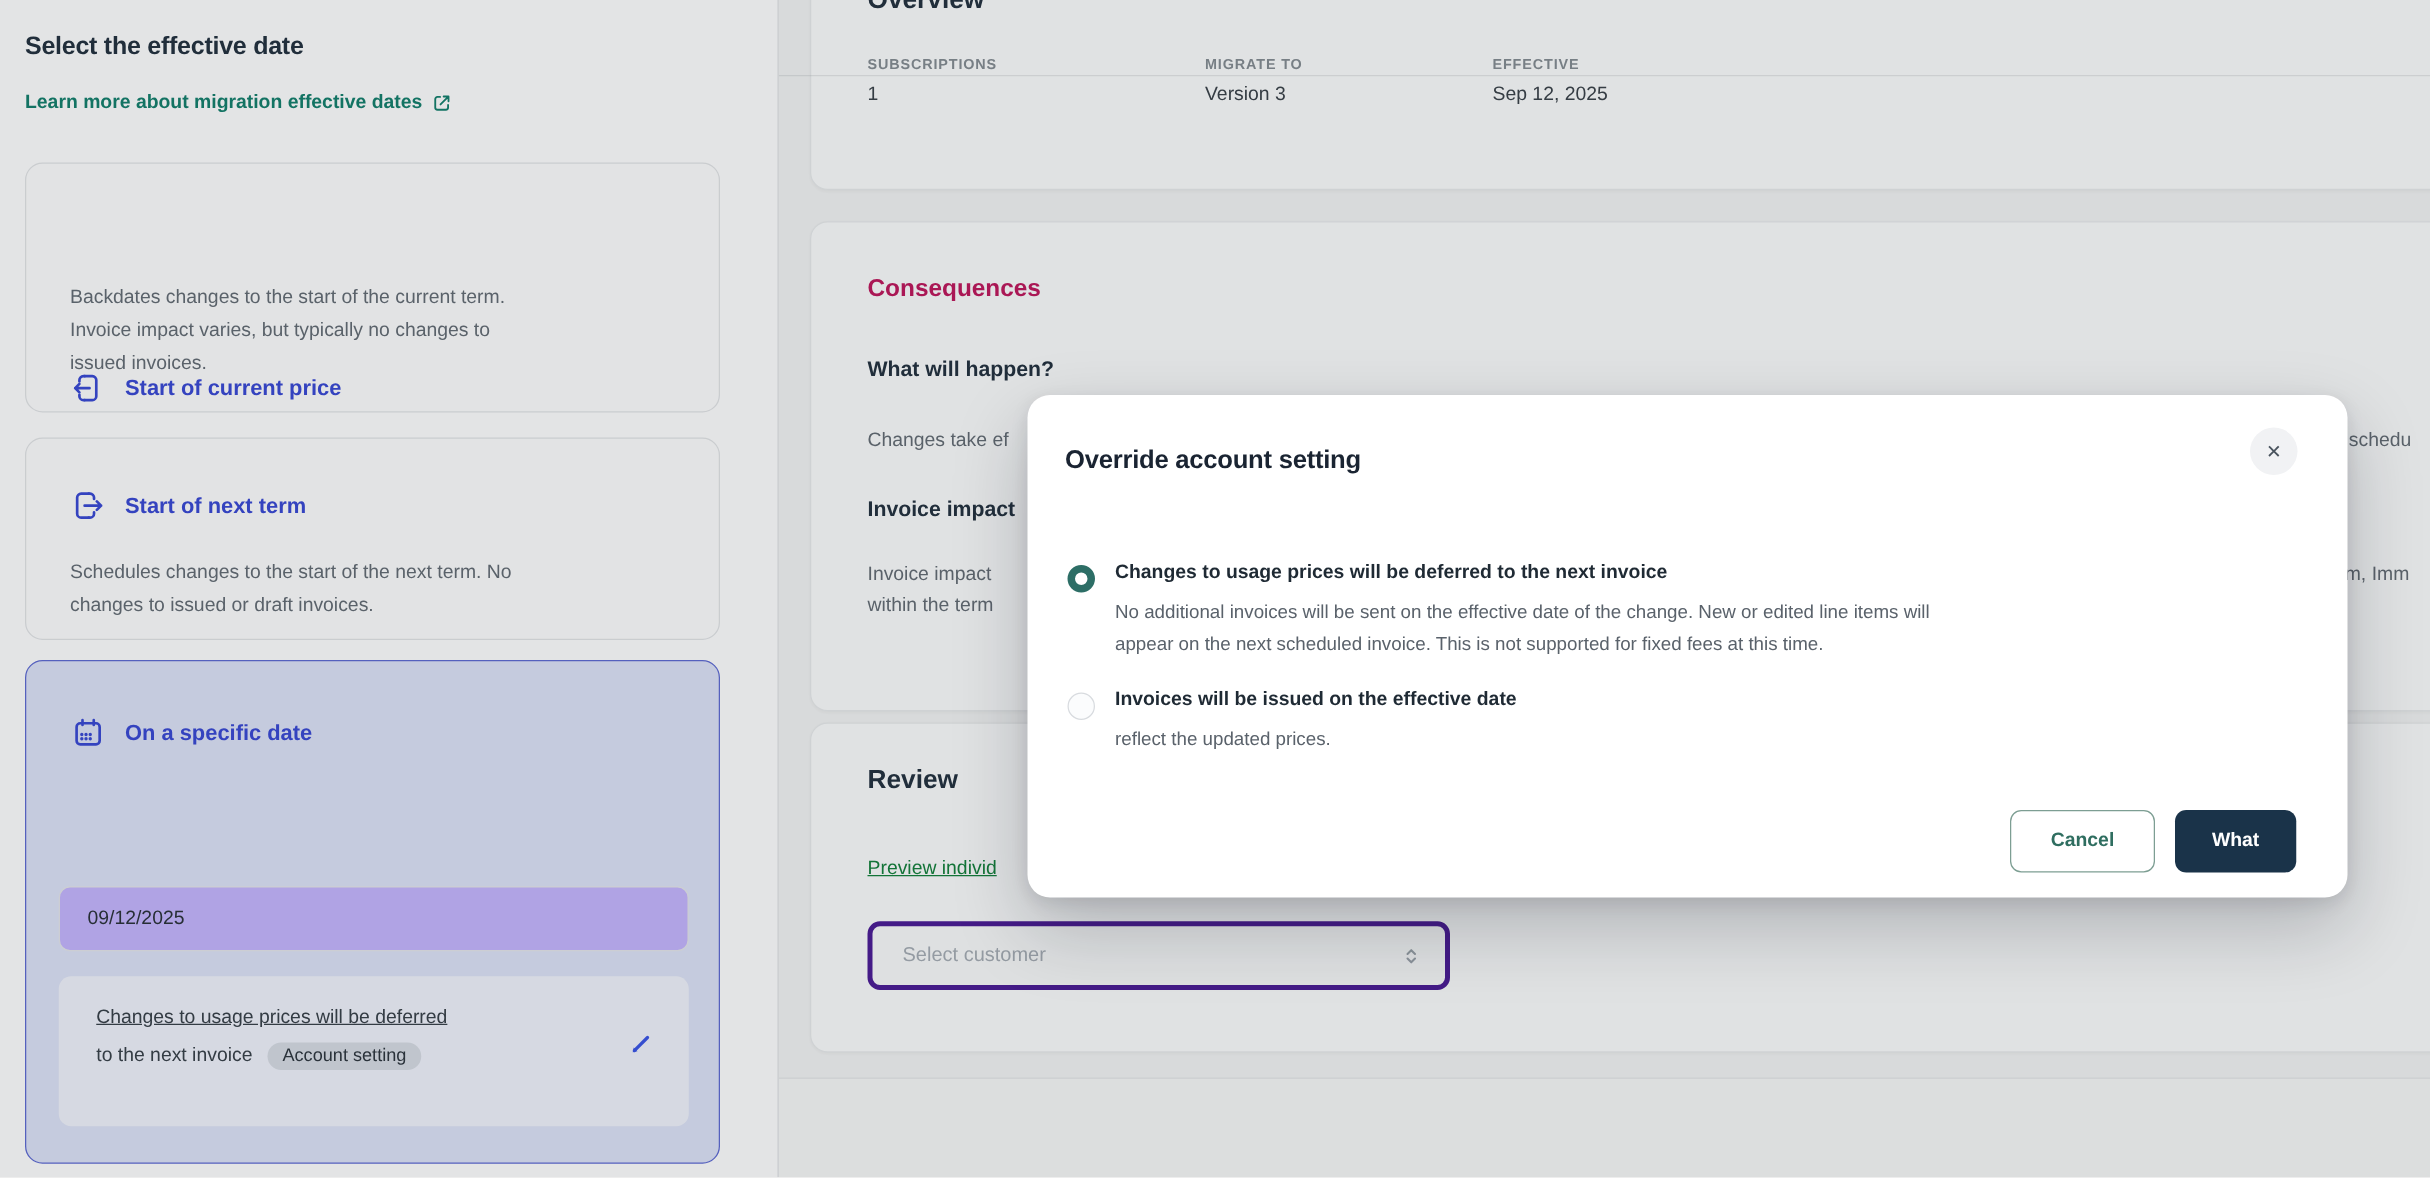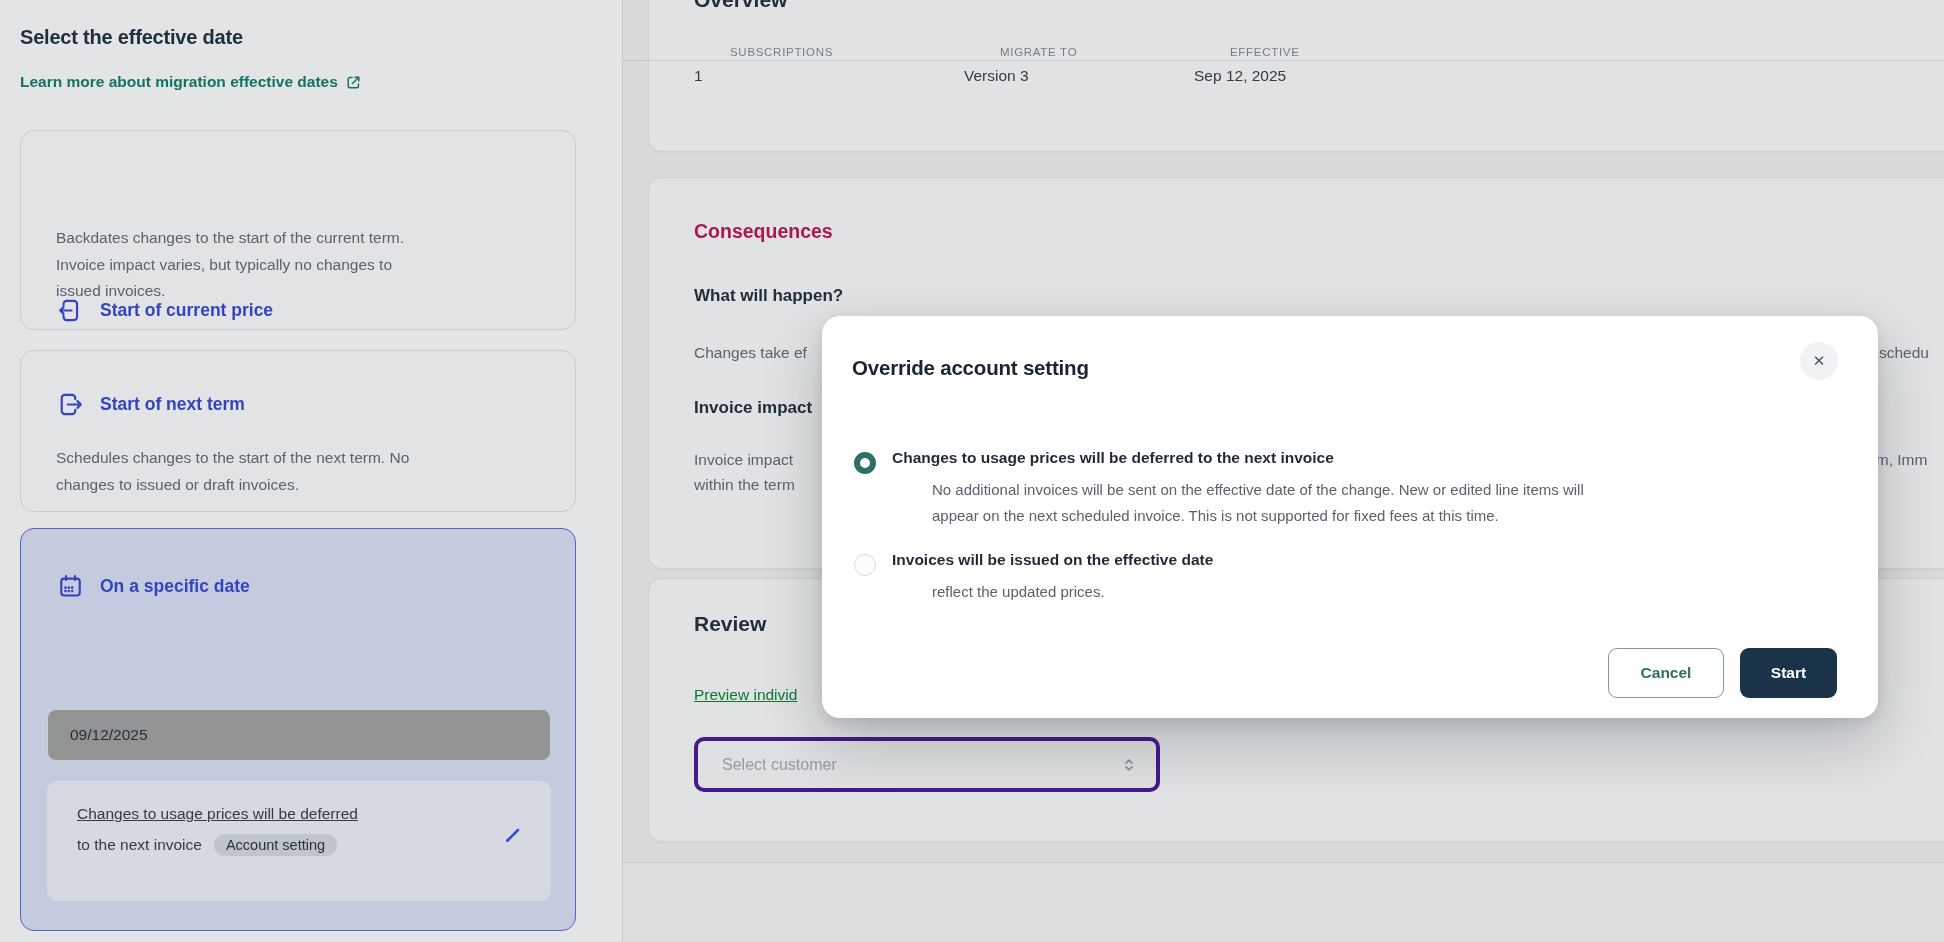--- a/index.html
+++ b/index.html
@@ -12,33 +12,33 @@
   .left-panel{position:absolute;left:0;top:0;width:622px;height:942px;background:#fdfdfe;border-right:1px solid #dfe1e4;}
   .panel-heading{position:absolute;left:20px;top:26px;font-size:20px;font-weight:700;color:#243240;letter-spacing:-.2px;}
   .learn-link{position:absolute;left:20px;top:73px;font-size:15.5px;font-weight:600;color:#157f6d;display:flex;align-items:center;gap:7px;cursor:pointer;}
   .opt-card{position:absolute;left:20px;width:556px;background:#fcfcfd;border:1px solid #e1e3e6;border-radius:14px;box-sizing:border-box;}
   .opt-card.selected{background:#dce1f6;border:1.5px solid #5f6bd3;}
   .opt-head{position:absolute;left:36px;display:flex;align-items:center;gap:16px;}
   .opt-title{font-size:17.5px;font-weight:700;color:#3a49d4;}
   .opt-body{position:absolute;left:35px;font-size:15.5px;line-height:26.5px;color:#646c75;}
   .opt-body span{display:block;}
   .date-input{position:absolute;left:26px;top:180px;width:504px;height:52px;box-sizing:border-box;
-    background:#a3a3a3;border:1px solid #e3e5ea;border-radius:9px;padding:0 22px;
+    background:#c4b5fd;border:1px solid #e3e5ea;border-radius:9px;padding:0 22px;
     font-family:inherit;font-size:15.5px;color:#2b323a;outline:none;}
   .note-panel{position:absolute;left:26px;top:252px;width:504px;height:120px;background:rgba(255,255,255,0.55);border-radius:10px;}
   .note-line1{position:absolute;left:30px;top:24px;font-size:15.5px;color:#39414a;text-decoration:underline;}
   .note-line2{position:absolute;left:30px;top:53px;font-size:15.5px;color:#39414a;display:flex;align-items:center;gap:12px;}
   .badge{background:#d6dbe4;border-radius:15px;padding:3px 12px;font-size:14.5px;font-weight:500;color:#2e363f;white-space:nowrap;}
   .pencil-btn{position:absolute;right:26px;top:42px;width:24px;height:24px;cursor:pointer;}
   
   .r-card{position:absolute;left:648px;width:1340px;background:#fafbfc;border:1px solid #e7e9eb;border-radius:14px;box-shadow:0 1px 2px rgba(40,45,50,0.04);}
   .hline{position:absolute;left:0;top:60px;width:1944px;height:1px;background:rgba(130,135,140,0.18);}
   .ov-title{position:absolute;left:694px;top:-12px;font-size:21px;font-weight:700;color:#243240;}
   .stat{position:absolute;top:46px;}
-  .stat .lab{font-size:11.5px;font-weight:400;letter-spacing:.7px;color:#858c93;margin-left:36px;}
+  .stat .lab{font-size:11.5px;font-weight:700;letter-spacing:.7px;color:#858c93;}
   .stat .val{margin-top:9px;font-size:15.5px;color:#3b424a;}
   .cons-title{position:absolute;left:694px;top:220px;font-size:19.5px;font-weight:700;color:#be185d;text-align:center;}
   .cons-q1{position:absolute;left:694px;top:286px;font-size:17px;font-weight:700;color:#243240;}
   .cons-p1{position:absolute;left:694px;top:344px;font-size:15.5px;color:#646c75;}
   .cons-h2{position:absolute;left:694px;top:398px;font-size:17px;font-weight:700;color:#243240;}
   .cons-p2{position:absolute;left:694px;top:451px;font-size:15.5px;color:#646c75;}
   .cons-p3{position:absolute;left:694px;top:476px;font-size:15.5px;color:#646c75;}
   .frag-sched{position:absolute;left:1879px;top:344px;font-size:15.5px;color:#646c75;white-space:nowrap;}
   .frag-erm{position:absolute;left:1862px;top:451px;font-size:15.5px;color:#646c75;white-space:nowrap;}
   .rev-title{position:absolute;left:694px;top:612px;font-size:21px;font-weight:700;color:#243240;}
@@ -52,21 +52,21 @@
   .modal{position:absolute;left:822px;top:316px;width:1056px;height:402px;background:#ffffff;border-radius:18px;z-index:6;
     box-shadow:0 24px 60px rgba(15,20,30,0.22), 0 4px 14px rgba(15,20,30,0.10);}
   .modal-title{position:absolute;left:30px;top:40px;font-size:20.5px;font-weight:700;color:#1a2432;letter-spacing:-.2px;}
   .modal-close{position:absolute;right:40px;top:26px;width:38px;height:38px;border-radius:50%;background:#f1f2f4;
     display:flex;align-items:center;justify-content:center;font-size:15px;color:#49535d;cursor:pointer;}
   .radio{position:absolute;left:32px;width:22px;height:22px;border-radius:50%;box-sizing:border-box;cursor:pointer;}
   .radio.on{border:6.5px solid #2d6e66;background:#fff;}
   .radio.off{border:1.5px solid #d8dbdf;background:#fbfcfd;}
   .opt-label{position:absolute;left:70px;font-size:15.5px;font-weight:600;color:#1f2a34;cursor:pointer;}
   .opt-desc{position:absolute;left:70px;font-size:15px;line-height:26px;color:#5a626b;}
-  .opt-desc span{display:block;margin-left:40px;}
+  .opt-desc span{display:block;}
   .btn{position:absolute;top:332px;height:50px;box-sizing:border-box;border-radius:9px;display:flex;align-items:center;justify-content:center;
     font-size:15.5px;font-weight:600;cursor:pointer;font-family:inherit;}
   .btn-cancel{left:786px;width:116px;background:#ffffff;border:1.5px solid #7d9e93;color:#2f6e60;text-align:center;}
   .btn-done{left:918px;width:97px;background:#1a3349;border:none;color:#ffffff;}
   svg{display:block;}
 </style>
 </head>
 <body>
 
 <div class="screen">
@@ -201,16 +201,16 @@
       <span>appear on the next scheduled invoice. This is not supported for fixed fees at this time.</span>
     </div>
 
     <div class="radio off" style="top:238px;"></div>
     <div class="opt-label" style="top:235px;">Invoices will be issued on the effective date</div>
     <div class="opt-desc" style="top:263px;">
       <span>reflect the updated prices.</span>
     </div>
 
     <div class="btn btn-cancel">Cancel</div>
-    <div class="btn btn-done">Start</div>
+    <div class="btn btn-done">What</div>
   </div>
 
 </div>
 
 </body></html>

